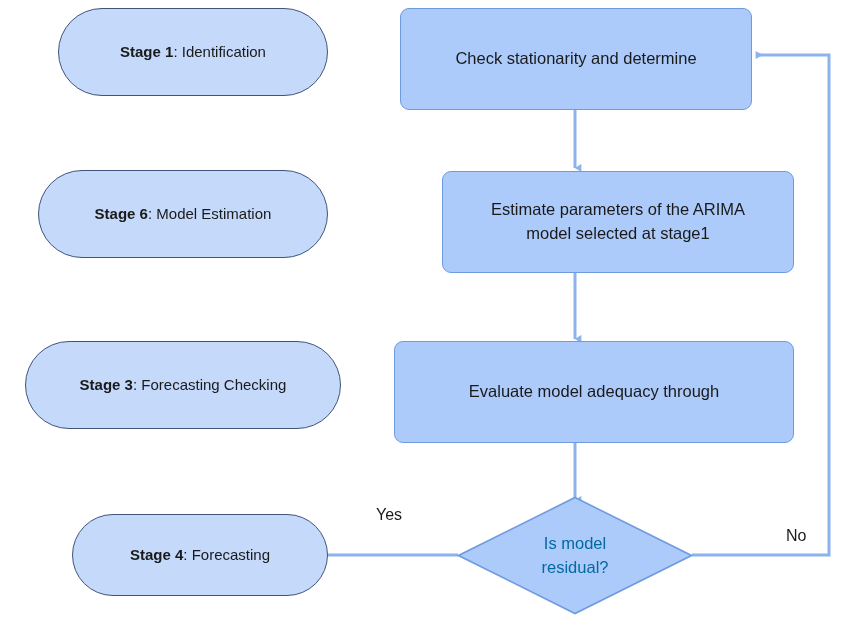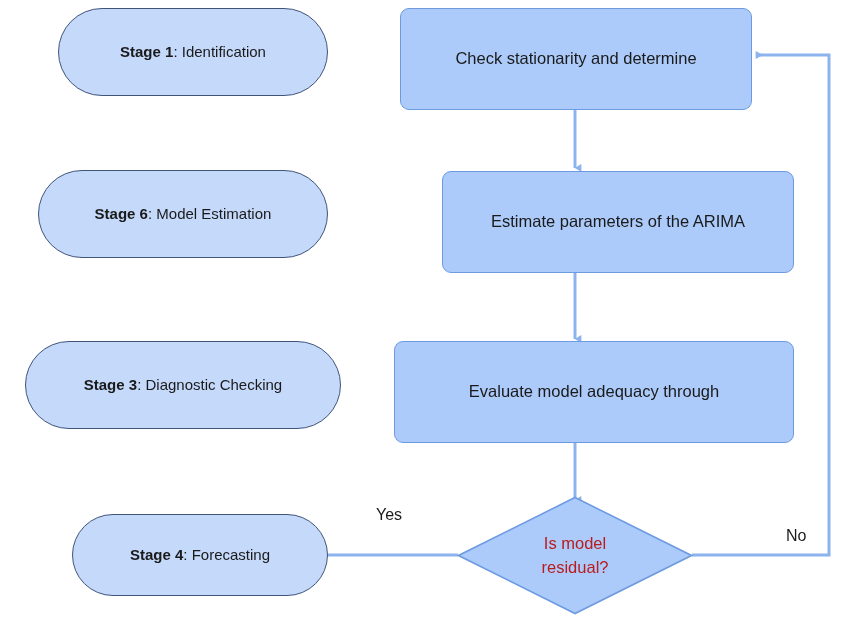--- a/index.html
+++ b/index.html
@@ -74,21 +74,21 @@
   .diamond-text {
     position: absolute;
     left: 0;
     top: 0;
     width: 100%;
     height: 100%;
     display: flex;
     align-items: center;
     justify-content: center;
     text-align: center;
-    color: #b91c1c;
+    color: #0369a1;
     font-size: 16.5px;
     line-height: 1.4;
     pointer-events: none;
   }
 
   
   .edge-label {
     position: absolute;
     color: #1a1a1a;
     font-size: 16px;
@@ -125,33 +125,33 @@
 
   <div class="pill" style="left:58px; top:8px; width:270px; height:88px;">
     <span class="label"><b>Stage 1</b><span>: </span><span>Identification</span></span>
   </div>
 
   <div class="pill" style="left:38px; top:170px; width:290px; height:88px;">
     <span class="label"><b>Stage 6</b><span>: </span><span>Model Estimation</span></span>
   </div>
 
   <div class="pill" style="left:25px; top:341px; width:316px; height:88px;">
-    <span class="label"><b>Stage 3</b><span>: </span><span>Diagnostic Checking</span></span>
+    <span class="label"><b>Stage 3</b><span>: </span><span>Forecasting Checking</span></span>
   </div>
 
   <div class="pill" style="left:72px; top:514px; width:256px; height:82px;">
     <span class="label"><b>Stage 4</b><span>: </span><span>Forecasting</span></span>
   </div>
 
   <div class="procbox" style="left:400px; top:8px; width:352px; height:102px;">
     <span class="label"><span>Check stationarity and determine</span><br></span>
   </div>
 
   <div class="procbox" style="left:400px; top:171px; width:352px; height:102px;margin-left:42px;">
-    <span class="label"><span>Estimate parameters of the ARIMA</span><br></span>
+    <span class="label"><span>Estimate parameters of the ARIMA</span><br><span>model selected at stage1</span></span>
   </div>
 
   <div class="procbox" style="left:394px; top:341px; width:400px; height:102px;">
     <span class="label"><span>Evaluate model adequacy through</span><br></span>
   </div>
 
   <div class="diamond-wrap" style="left:457px; top:496px; width:236px; height:119px;">
     <svg viewBox="0 0 236 119" width="236" height="119">
       <polygon points="118,1.5 234.5,59.5 118,117.5 1.5,59.5" fill="#ACCBFA" stroke="#6E9BE0" stroke-width="1.6"></polygon>
     </svg>

